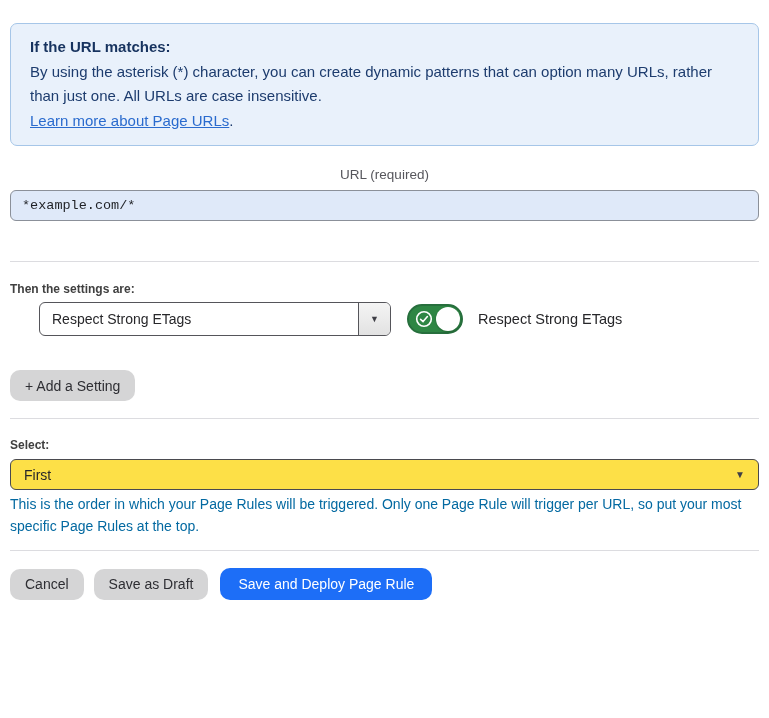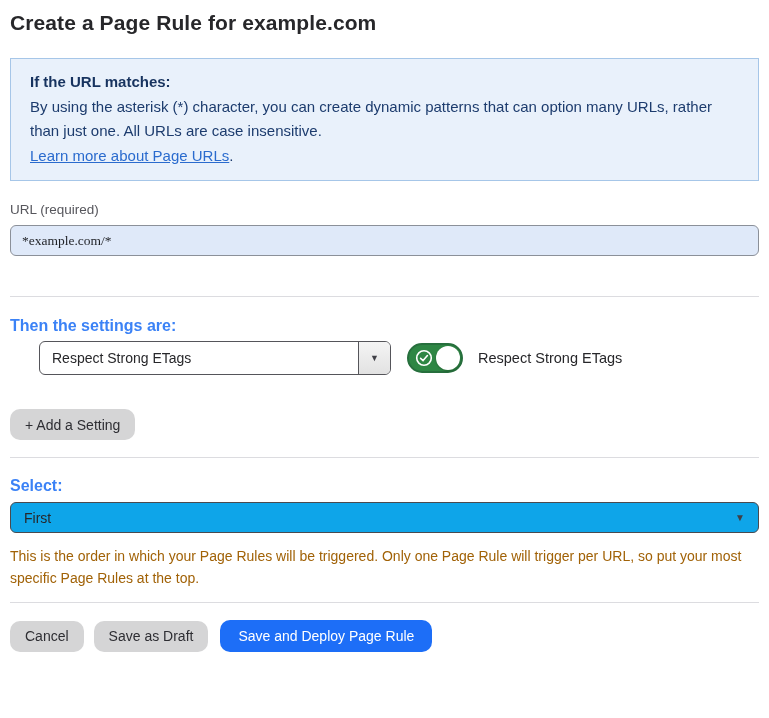--- a/index.html
+++ b/index.html
@@ -17,67 +17,67 @@
     font-size: 21px;
     font-weight: 700;
     color: #27272a;
     letter-spacing: 0.1px;
   }
 
   .info-box {
     margin-top: 23px;
     background: #e9f1fb;
     border: 1px solid #a6c6e8;
-    border-radius: 0;
+    border-radius: 7px;
     padding: 11px 19px 12px 19px;
     color: #1d3c6e;
     font-size: 15px;
     line-height: 24.5px;
   }
   .info-box .info-heading { font-weight: 700; color: #17335f; }
   .info-box a.learn-link {
     color: #2a6bce;
     text-decoration: underline;
     cursor: pointer;
   }
   .info-box .link-suffix { color: #1d3c6e; }
 
   .field-label {
     font-size: 13.5px;
     color: #56565c;
   }
-  .url-label { margin-top: 21px; }
+  .url-label { margin-top: 21px; text-align: center; }
 
   .url-input {
     margin-top: 8px;
     width: 100%;
     height: 31px;
     background: #dfe9f9;
     border: 1px solid #8b9099;
     border-radius: 6px;
     padding: 0 11px;
     font-size: 13.5px;
-    font-family: Liberation Serif, serif;
+    font-family: Liberation Mono, monospace;
     color: #1f2126;
     outline: none;
   }
 
   .divider {
     border: none;
     border-top: 1px solid #dcdce0;
     height: 0;
   }
   .divider-1 { margin-top: 40px; }
   .divider-2 { margin-top: 17px; }
   .divider-3 { margin-top: 13px; }
 
   .section-heading {
-    font-size: 16px;
+    font-size: 12px;
     font-weight: 700;
-    color: #3b82f6;
+    color: #404040;
   }
   .settings-heading { margin-top: 20px; }
   .picker-label { margin-top: 27px; font-size: 14px; }
 
   .setting-row {
     margin-top: 6px;
     display: flex;
     align-items: center;
     padding-left: 29px;
   }
@@ -165,34 +165,34 @@
 
   .order-heading { margin-top: 19px; }
   .order-select-label { margin-top: 23px; font-size: 14px; }
 
   .order-select {
     margin-top: 7px;
     width: 100%;
     height: 31px;
     border: 1px solid #4a4a4f;
     border-radius: 6px;
-    background: #0ea5e9;
+    background: #fde047;
     display: flex;
     align-items: center;
     padding: 0 13px;
     cursor: pointer;
   }
   .order-select .select-value { flex: 1; font-size: 14px; color: #27272a; }
   .order-select .chev { font-size: 10px; color: #3f3f46; }
 
   .order-help {
-    margin-top: 13px;
+    margin-top: 4px;
     font-size: 14px;
     line-height: 21.5px;
-    color: #a16207;
+    color: #0369a1;
     max-width: 740px;
   }
 
   .footer {
     margin-top: 17px;
     display: flex;
     align-items: center;
   }
   .footer .btn + .btn { margin-left: 10px; }
   .btn-primary {
@@ -201,21 +201,20 @@
     margin-left: 12px !important;
     padding: 0 18px;
     height: 32px;
   }
 </style>
 </head>
 <body>
 
 <div class="page">
 
-  <h1 class="page-title">Create a Page Rule for example.com</h1>
 
   <div class="info-box">
     <div class="info-heading">If the URL matches:</div>
     <div class="info-body">By using the asterisk (*) character, you can create dynamic patterns that can option many URLs, rather than just one. All URLs are case insensitive.</div>
     <div>
       <a class="learn-link">Learn more about Page URLs</a><span class="link-suffix">.</span>
     </div>
   </div>
 
   <div class="field-label url-label">URL (required)</div>

